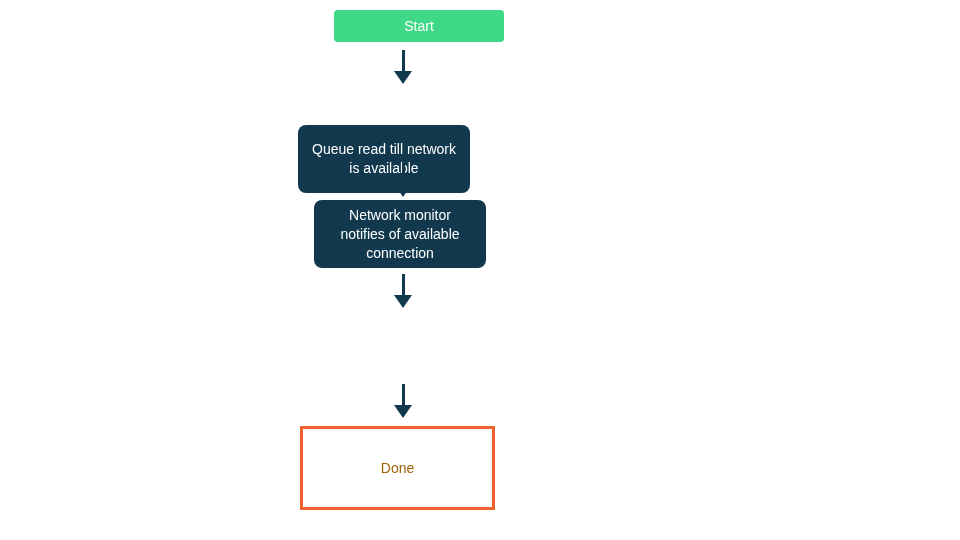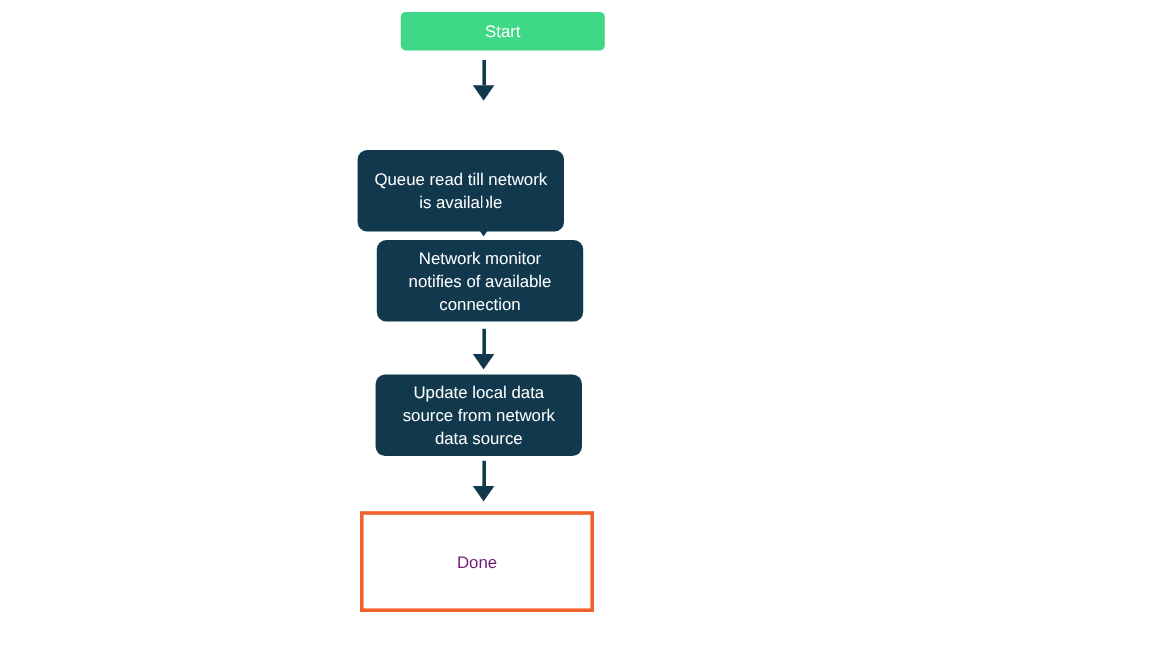--- a/index.html
+++ b/index.html
@@ -46,21 +46,21 @@
   .node-process-1 { left: 298px; top: 89px; margin-top: 36px; }
   .node-process-2 { left: 314px; top: 200px; text-align: center; }
   .node-process-3 { left: 313px; top: 312px; }
   .node-terminal {
     left: 300px;
     top: 426px;
     width: 195px;
     height: 84px;
     background: #ffffff;
     border: 3px solid #f0622d;
-    color: #701a75;
+    color: #a16207;
     border-radius: 0;
   }
   .arrow {
     position: absolute;
     left: 394px;
     width: 18px;
     display: flex;
     flex-direction: column;
     align-items: center;
   }
@@ -106,23 +106,20 @@
 
   <div class="node node-process node-process-2">
     <span>Network monitor notifies of available connection</span>
   </div>
 
   <div class="arrow arrow-3">
     <div class="stem"></div>
     <div class="head"></div>
   </div>
 
-  <div class="node node-process node-process-3">
-    <span>Update local data source from network data source</span>
-  </div>
 
   <div class="arrow arrow-4">
     <div class="stem"></div>
     <div class="head"></div>
   </div>
 
   <div class="node node-terminal">
     <span>Done</span>
   </div>
 

